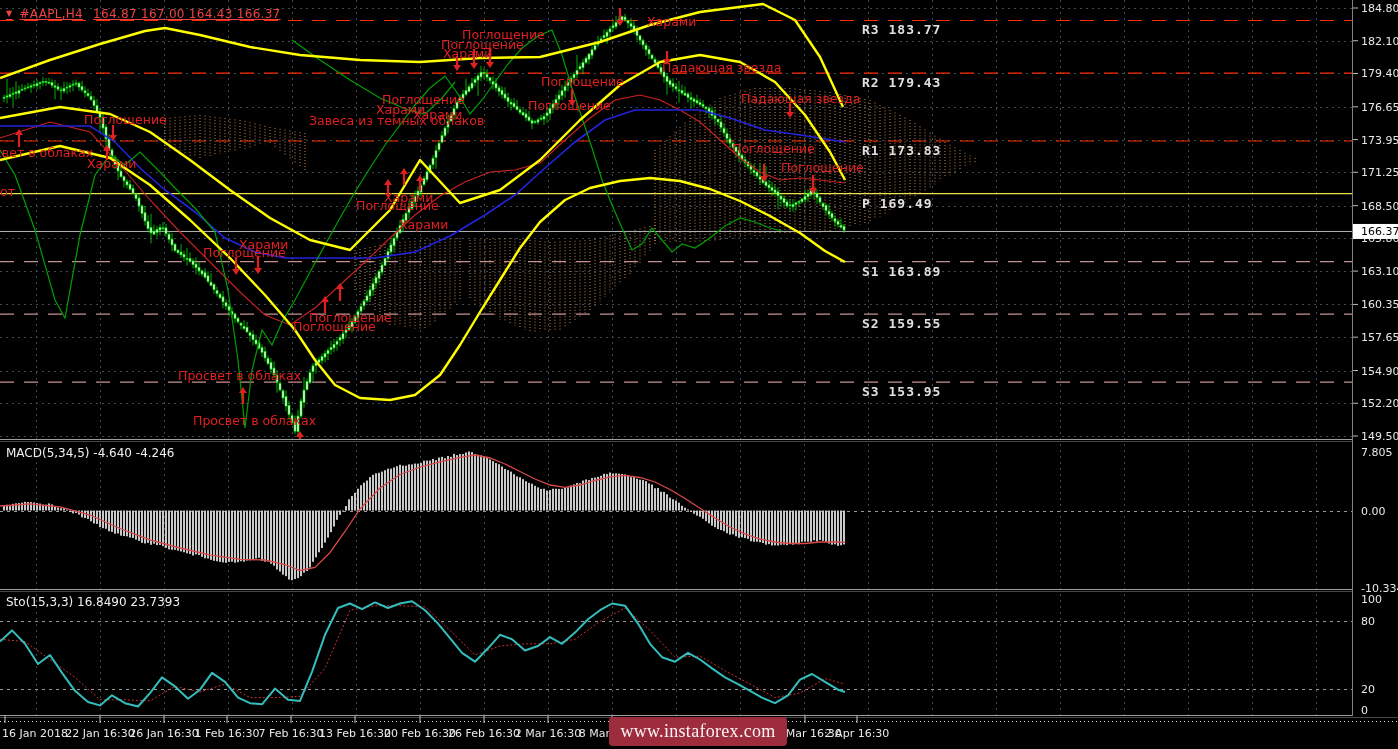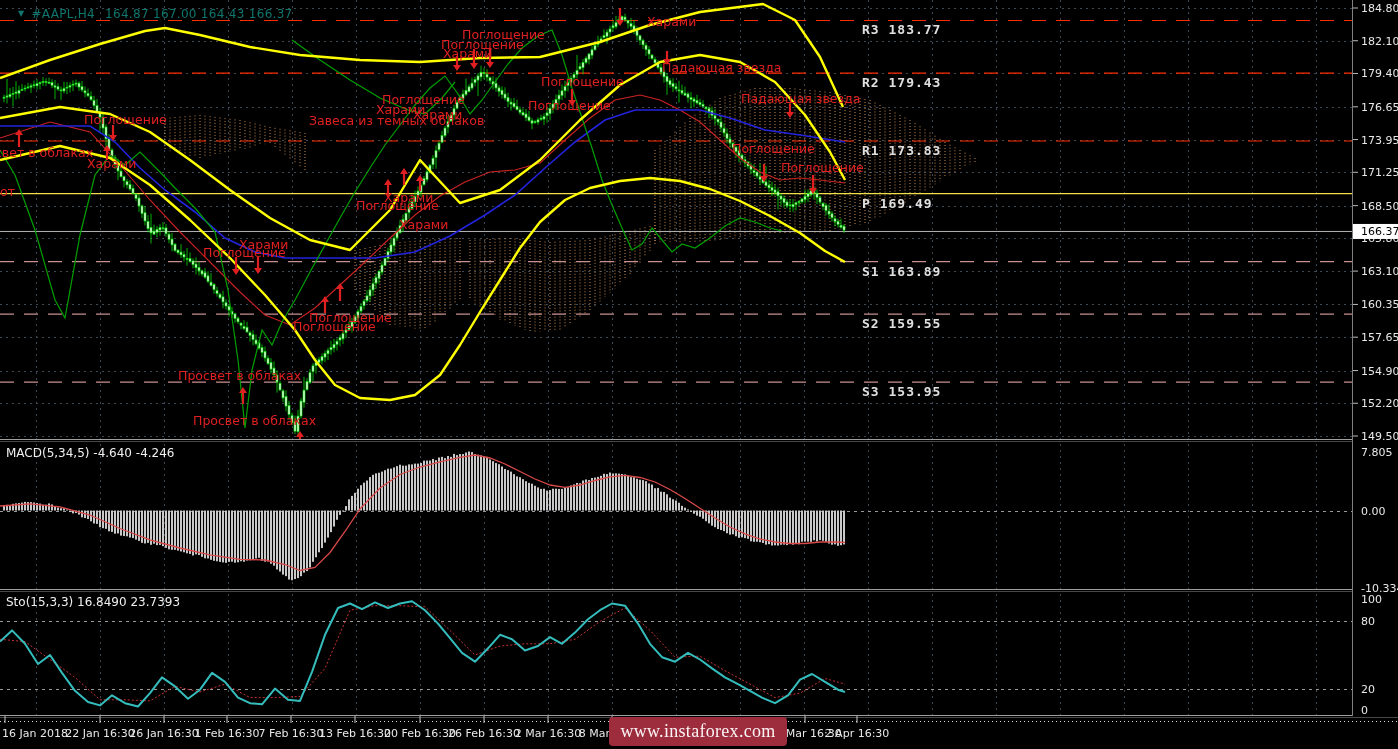--- a/index.html
+++ b/index.html
@@ -1,18 +1,18 @@
 <!DOCTYPE html>
 <html><head>
 <meta charset="utf-8">
 <style>
   html,body{margin:0;padding:0;background:#000;width:1398px;height:749px;overflow:hidden;}
   #win{position:relative;width:1398px;height:749px;background:#000;font-family:"DejaVu Sans",sans-serif;}
   #cv{position:absolute;left:0;top:0;}
-  .title{position:absolute;left:18px;top:7px;color:#0f766e;font-size:12px;letter-spacing:.3px;white-space:pre;z-index:5;}
+  .title{position:absolute;left:6px;top:7px;color:#ef4444;font-size:12px;letter-spacing:.3px;white-space:pre;z-index:5;text-decoration:underline;}
   .title .tri{font-size:8px;vertical-align:2px;margin-right:7px;}
   .title .ohlc{margin-left:10px;}
   .watermark{position:absolute;left:609px;top:717px;width:178px;height:29px;border-radius:4px;
     display:flex;align-items:center;justify-content:center;color:rgba(255,255,255,.95);
     font-size:18px;letter-spacing:.3px;z-index:6;font-family:Liberation Serif, serif;}
 </style>
 </head>
 <body>
 
 <div id="win">

